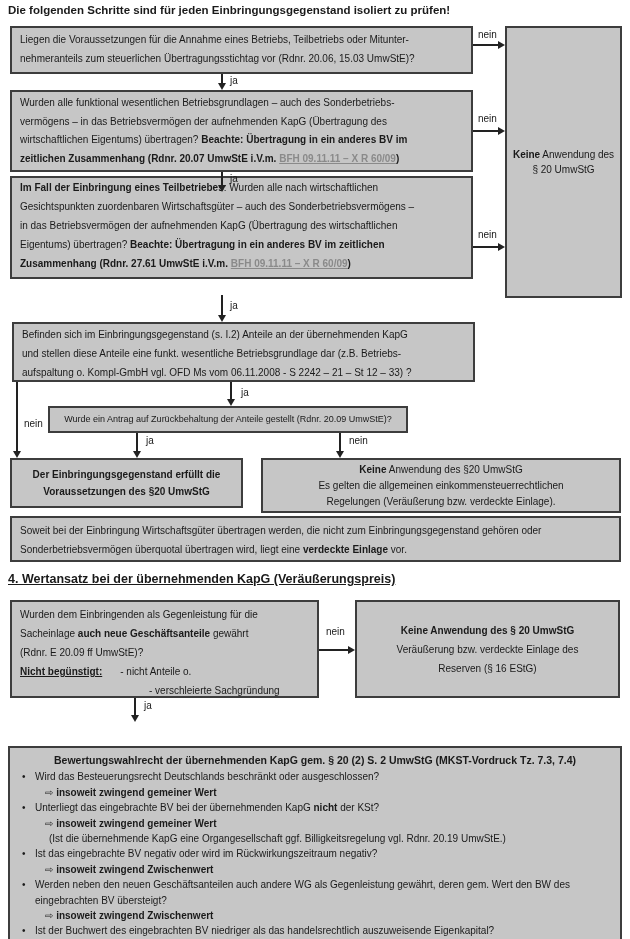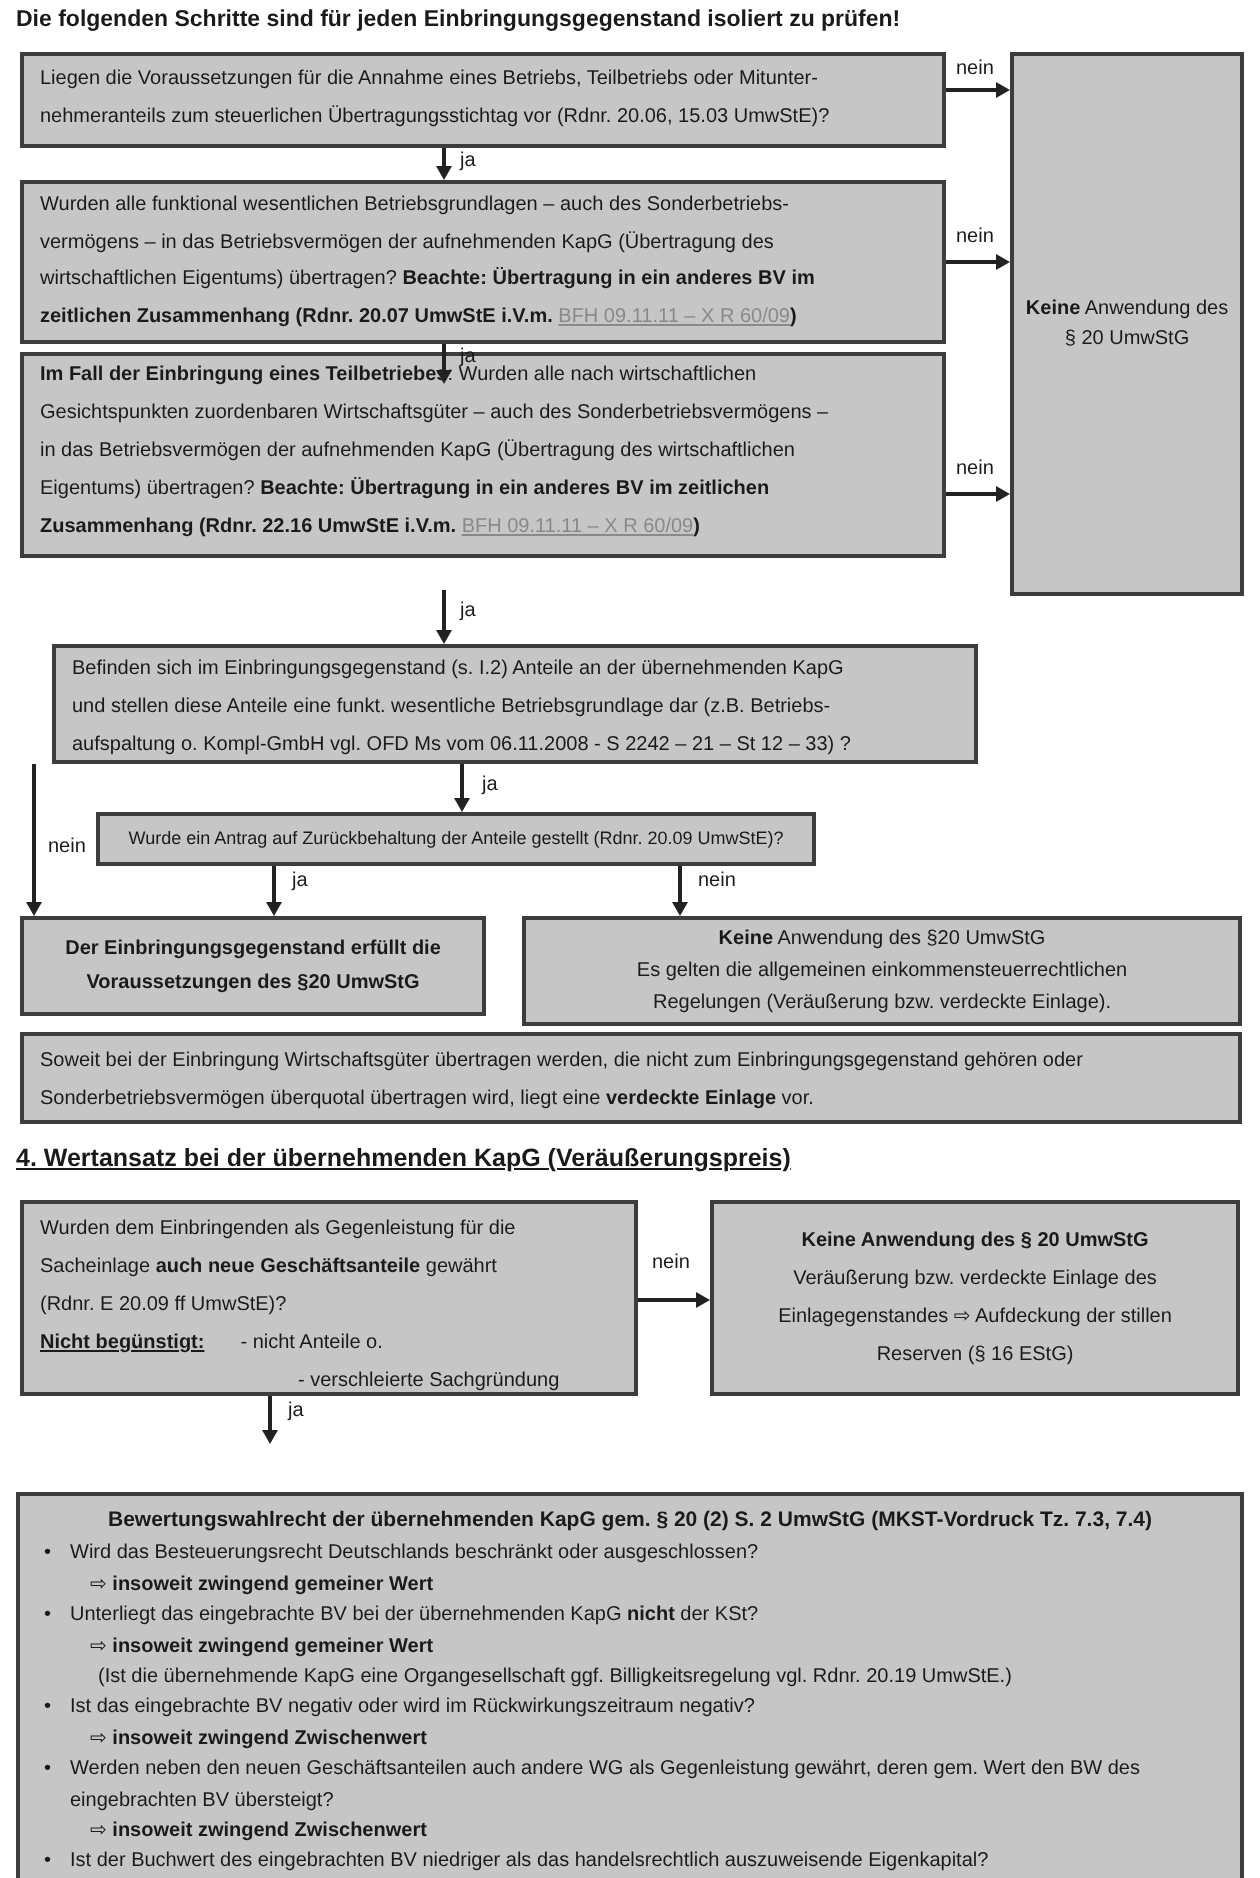--- a/index.html
+++ b/index.html
@@ -4,21 +4,21 @@
 <style>
   html,body{margin:0;padding:0;background:#fff;}
   #canvas{position:relative;width:630px;height:939px;background:#ffffff;
           font-family:"Liberation Sans",sans-serif;color:#1a1a1a;overflow:hidden;}
   .box{position:absolute;background:#c6c6c6;border:2px solid #3d3d3d;box-sizing:border-box;
        font-size:10px;line-height:19px;}
   .pad{padding:2px 8px;}
   .vcenter{display:flex;flex-direction:column;justify-content:center;}
   .tcenter{text-align:center;}
   .small{font-size:10px;line-height:15.5px;}
-  .link{color:#8a8a8a;text-decoration:underline;font-weight:normal;cursor:pointer;}
+  .link{color:#8a8a8a;text-decoration:underline;font-weight:bold;cursor:pointer;}
   .vline{position:absolute;width:2px;background:#222;}
   .hline{position:absolute;height:2px;background:#222;}
   .ahd{position:absolute;width:0;height:0;border-left:4px solid transparent;
        border-right:4px solid transparent;border-top:7px solid #222;}
   .ahr{position:absolute;width:0;height:0;border-top:4px solid transparent;
        border-bottom:4px solid transparent;border-left:7px solid #222;}
   .lbl{position:absolute;font-size:10px;color:#1a1a1a;}
   .doc-title{position:absolute;left:8px;top:4px;font-weight:bold;font-size:11.5px;}
   .sec-head{position:absolute;left:8px;top:572px;font-weight:bold;font-size:12.5px;
             text-decoration:underline;}
@@ -51,24 +51,24 @@
     <div>vermögens – in das Betriebsvermögen der aufnehmenden KapG (Übertragung des</div>
     <div><span>wirtschaftlichen Eigentums) übertragen? </span><b>Beachte: Übertragung in ein anderes BV im</b></div>
     <div><b>zeitlichen Zusammenhang (Rdnr. 20.07 UmwStE i.V.m. </b><span class="link">BFH 09.11.11 – X R 60/09</span><b>)</b></div>
   </div>
 
   <div class="box pad" style="left:10px;top:176px;width:463px;height:103px;line-height:19px;padding-top:0;">
     <div><b>Im Fall der Einbringung eines Teilbetriebes</b><span>: Wurden alle nach wirtschaftlichen</span></div>
     <div>Gesichtspunkten zuordenbaren Wirtschaftsgüter – auch des Sonderbetriebsvermögens –</div>
     <div>in das Betriebsvermögen der aufnehmenden KapG (Übertragung des wirtschaftlichen</div>
     <div><span>Eigentums) übertragen? </span><b>Beachte: Übertragung in ein anderes BV im zeitlichen</b></div>
-    <div><b>Zusammenhang (Rdnr. 22.16 UmwStE i.V.m. </b><span class="link">BFH 09.11.11 – X R 60/09</span><b>)</b></div>
+    <div><b>Zusammenhang (Rdnr. 27.61 UmwStE i.V.m. </b><span class="link">BFH 09.11.11 – X R 60/09</span><b>)</b></div>
   </div>
 
-  <div class="box pad" style="left:26px;top:322px;width:463px;height:60px;padding-top:1px;">
+  <div class="box pad" style="left:12px;top:322px;width:463px;height:60px;padding-top:1px;">
     <div>Befinden sich im Einbringungsgegenstand (s. I.2) Anteile an der übernehmenden KapG</div>
     <div>und stellen diese Anteile eine funkt. wesentliche Betriebsgrundlage dar (z.B. Betriebs-</div>
     <div>aufspaltung o. Kompl-GmbH vgl. OFD Ms vom 06.11.2008 - S 2242 – 21 – St 12 – 33) ?</div>
   </div>
 
   <div class="box vcenter tcenter" style="left:48px;top:406px;width:360px;height:27px;font-size:9px;white-space:nowrap;">
     <div>Wurde ein Antrag auf Zurückbehaltung der Anteile gestellt (Rdnr. 20.09 UmwStE)?</div>
   </div>
 
   <div class="box vcenter tcenter" style="left:10px;top:458px;width:233px;height:50px;line-height:17px;font-weight:bold;">
@@ -93,21 +93,20 @@
     <div>Wurden dem Einbringenden als Gegenleistung für die</div>
     <div><span>Sacheinlage </span><b>auch neue Geschäftsanteile</b><span> gewährt</span></div>
     <div>(Rdnr. E 20.09 ff UmwStE)?</div>
     <div><b class="u">Nicht begünstigt:</b><span style="margin-left:18px;">- nicht Anteile o.</span></div>
     <div><span style="margin-left:129px;">- verschleierte Sachgründung</span></div>
   </div>
 
   <div class="box vcenter tcenter" style="left:355px;top:600px;width:265px;height:98px;line-height:19px;padding:0 6px;">
     <div><b>Keine Anwendung des § 20 UmwStG</b></div>
     <div>Veräußerung bzw. verdeckte Einlage des</div>
-    <div>Einlagegenstandes ⇨ Aufdeckung der stillen</div>
     <div>Reserven (§ 16 EStG)</div>
   </div>
 
   <div class="box wahl" style="left:8px;top:722px;width:614px;height:208px;">
     <div class="wahl-title">Bewertungswahlrecht der übernehmenden KapG gem. § 20 (2) S. 2 UmwStG (MKST-Vordruck Tz. 7.3, 7.4)</div>
 
     <div class="bullet">
       <span class="dot">•</span>
       <div>Wird das Besteuerungsrecht Deutschlands beschränkt oder ausgeschlossen?</div>
       <div class="res"><span>⇨</span> <b>insoweit zwingend gemeiner Wert</b></div>

